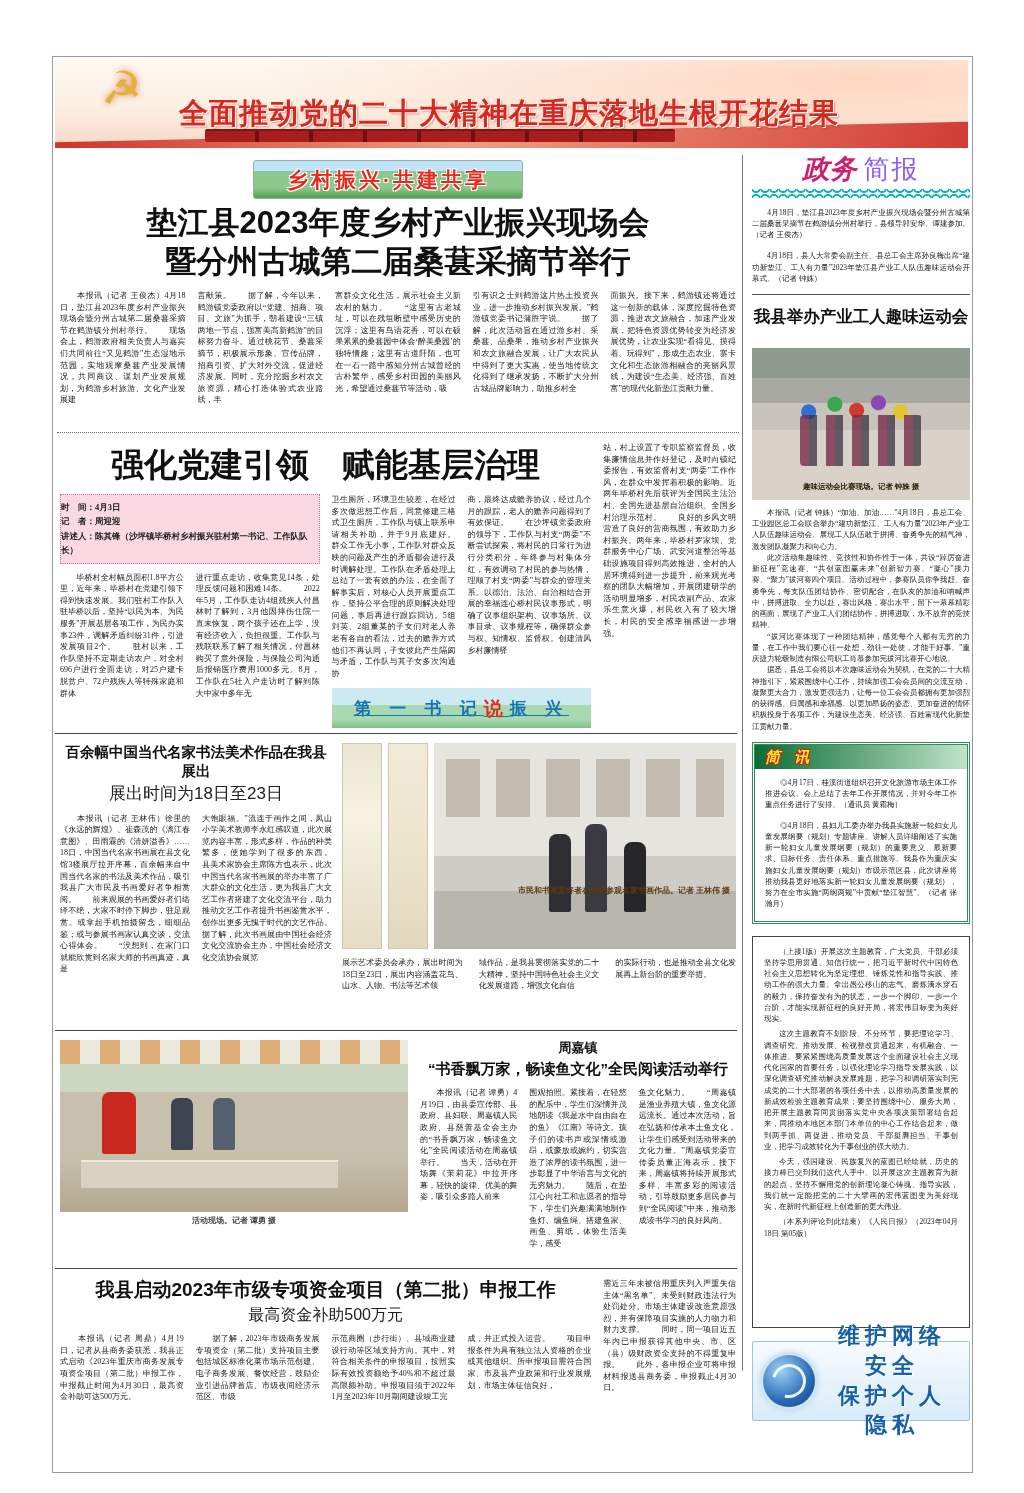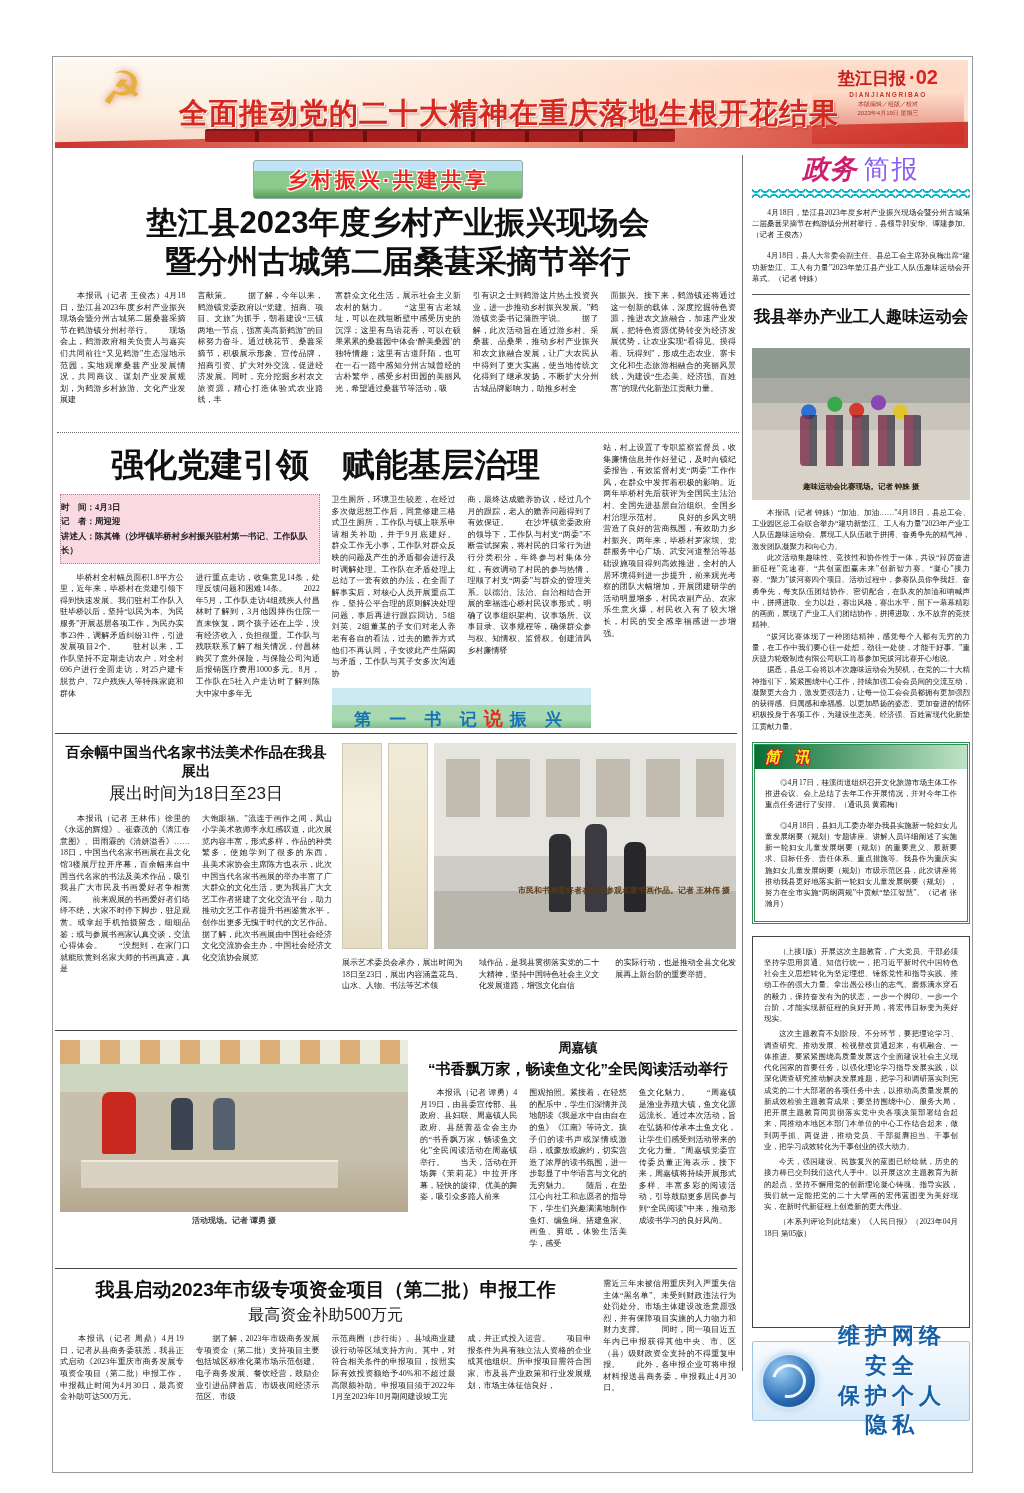--- a/index.html
+++ b/index.html
@@ -51,23 +51,23 @@
   .a2{position:absolute;left:60px;top:442px;width:676px;height:286px;display:flex;gap:12px;}
   .a2-left{flex:4;display:flex;flex-direction:column;min-width:0;}
   .a2-title{font:bold 33px/1.15 "Liberation Sans",sans-serif;color:#101010;text-align:center;margin:4px 0 10px;}
   .a2-mid{flex:1;display:flex;gap:12px;overflow:hidden;}
   .a2-g12{flex:1;display:flex;flex-direction:column;gap:8px;min-width:0;}
   .pinkbox{background:#fbd9e3;border:1px dotted #e06a8a;padding:5px 0;
       font:bold 8.5px/1.7 "Liberation Serif",serif;color:#222;}
   .a2-g12-text{flex:1;display:flex;gap:12px;overflow:hidden;}
   .a2-g34{flex:1;display:flex;flex-direction:column;gap:6px;min-width:0;}
   .a2-g34-text{flex:1;display:flex;gap:12px;overflow:hidden;}
-  .sjsb{height:40px;flex:0 0 40px;display:flex;align-items:flex-end;justify-content:center;
+  .sjsb{height:40px;flex:0 0 40px;display:flex;align-items:center;justify-content:center;
       background:linear-gradient(180deg,#cdeaf3 0 42%,#a9d9b1 42% 78%,#7ec08a 100%);
-      font:bold 17px/1 "Liberation Serif",serif;letter-spacing:7px;color:#1673b5;}
+      font:bold 17px/1 "Liberation Serif",serif;letter-spacing:7px;color:#1673b5;text-decoration:underline;}
   .sjsb .red{color:#e0301e;font-size:19px;}
   .a2-col5{flex:1;overflow:hidden;}
   .hline{position:absolute;left:55px;width:682px;border-top:1px solid #444;}
 
   
   .a3{position:absolute;left:60px;top:743px;width:676px;height:282px;display:flex;gap:10px;}
   .a3-left{width:272px;flex:0 0 272px;display:flex;flex-direction:column;min-width:0;}
   .a3-title{font:bold 14.5px/1.3 "Liberation Sans",sans-serif;color:#101010;text-align:center;}
   .a3-sub{font:17px/1.35 "Liberation Sans",sans-serif;color:#222;text-align:center;margin:2px 0 7px;}
   .a3-cols{flex:1;display:flex;gap:12px;overflow:hidden;}
@@ -163,28 +163,20 @@
 </head>
 <body>
 
 <div class="sheet">
   <div class="frame"></div>
 
   <header class="banner">
     <span class="emblem">☭</span>
     <h1 class="banner-title">全面推动党的二十大精神在重庆落地生根开花结果</h1>
     <div class="train"></div>
-    <div class="masthead">
-      <div class="mh-row">
-        <span class="mh-paper">垫江日报</span><span class="mh-page">·02</span>
-      </div>
-      <div class="mh-en">DIANJIANGRIBAO</div>
-      <div class="mh-line">本版编辑／组版／校对</div>
-      <div class="mh-line">2023年4月19日 星期三</div>
-    </div>
   </header>
 
   <div class="kicker1">乡村振兴·共建共享</div>
   <h2 class="a1-title">
     <div>垫江县2023年度乡村产业振兴现场会</div>
     <div>暨分州古城第二届桑葚采摘节举行</div>
   </h2>
   <div class="a1-cols bodytext">
 
   <div class="col">　　本报讯（记者 王俊杰）4月18日，垫江县2023年度乡村产业振兴现场会暨分州古城第二届桑葚采摘节在鹤游镇分州村举行。　　现场会上，鹤游政府相关负责人与嘉宾们共同前往“又见鹤游”生态湿地示范园，实地观摩桑葚产业发展情况，共同商议、谋划产业发展规划，为鹤游乡村旅游、文化产业发展建</div>

